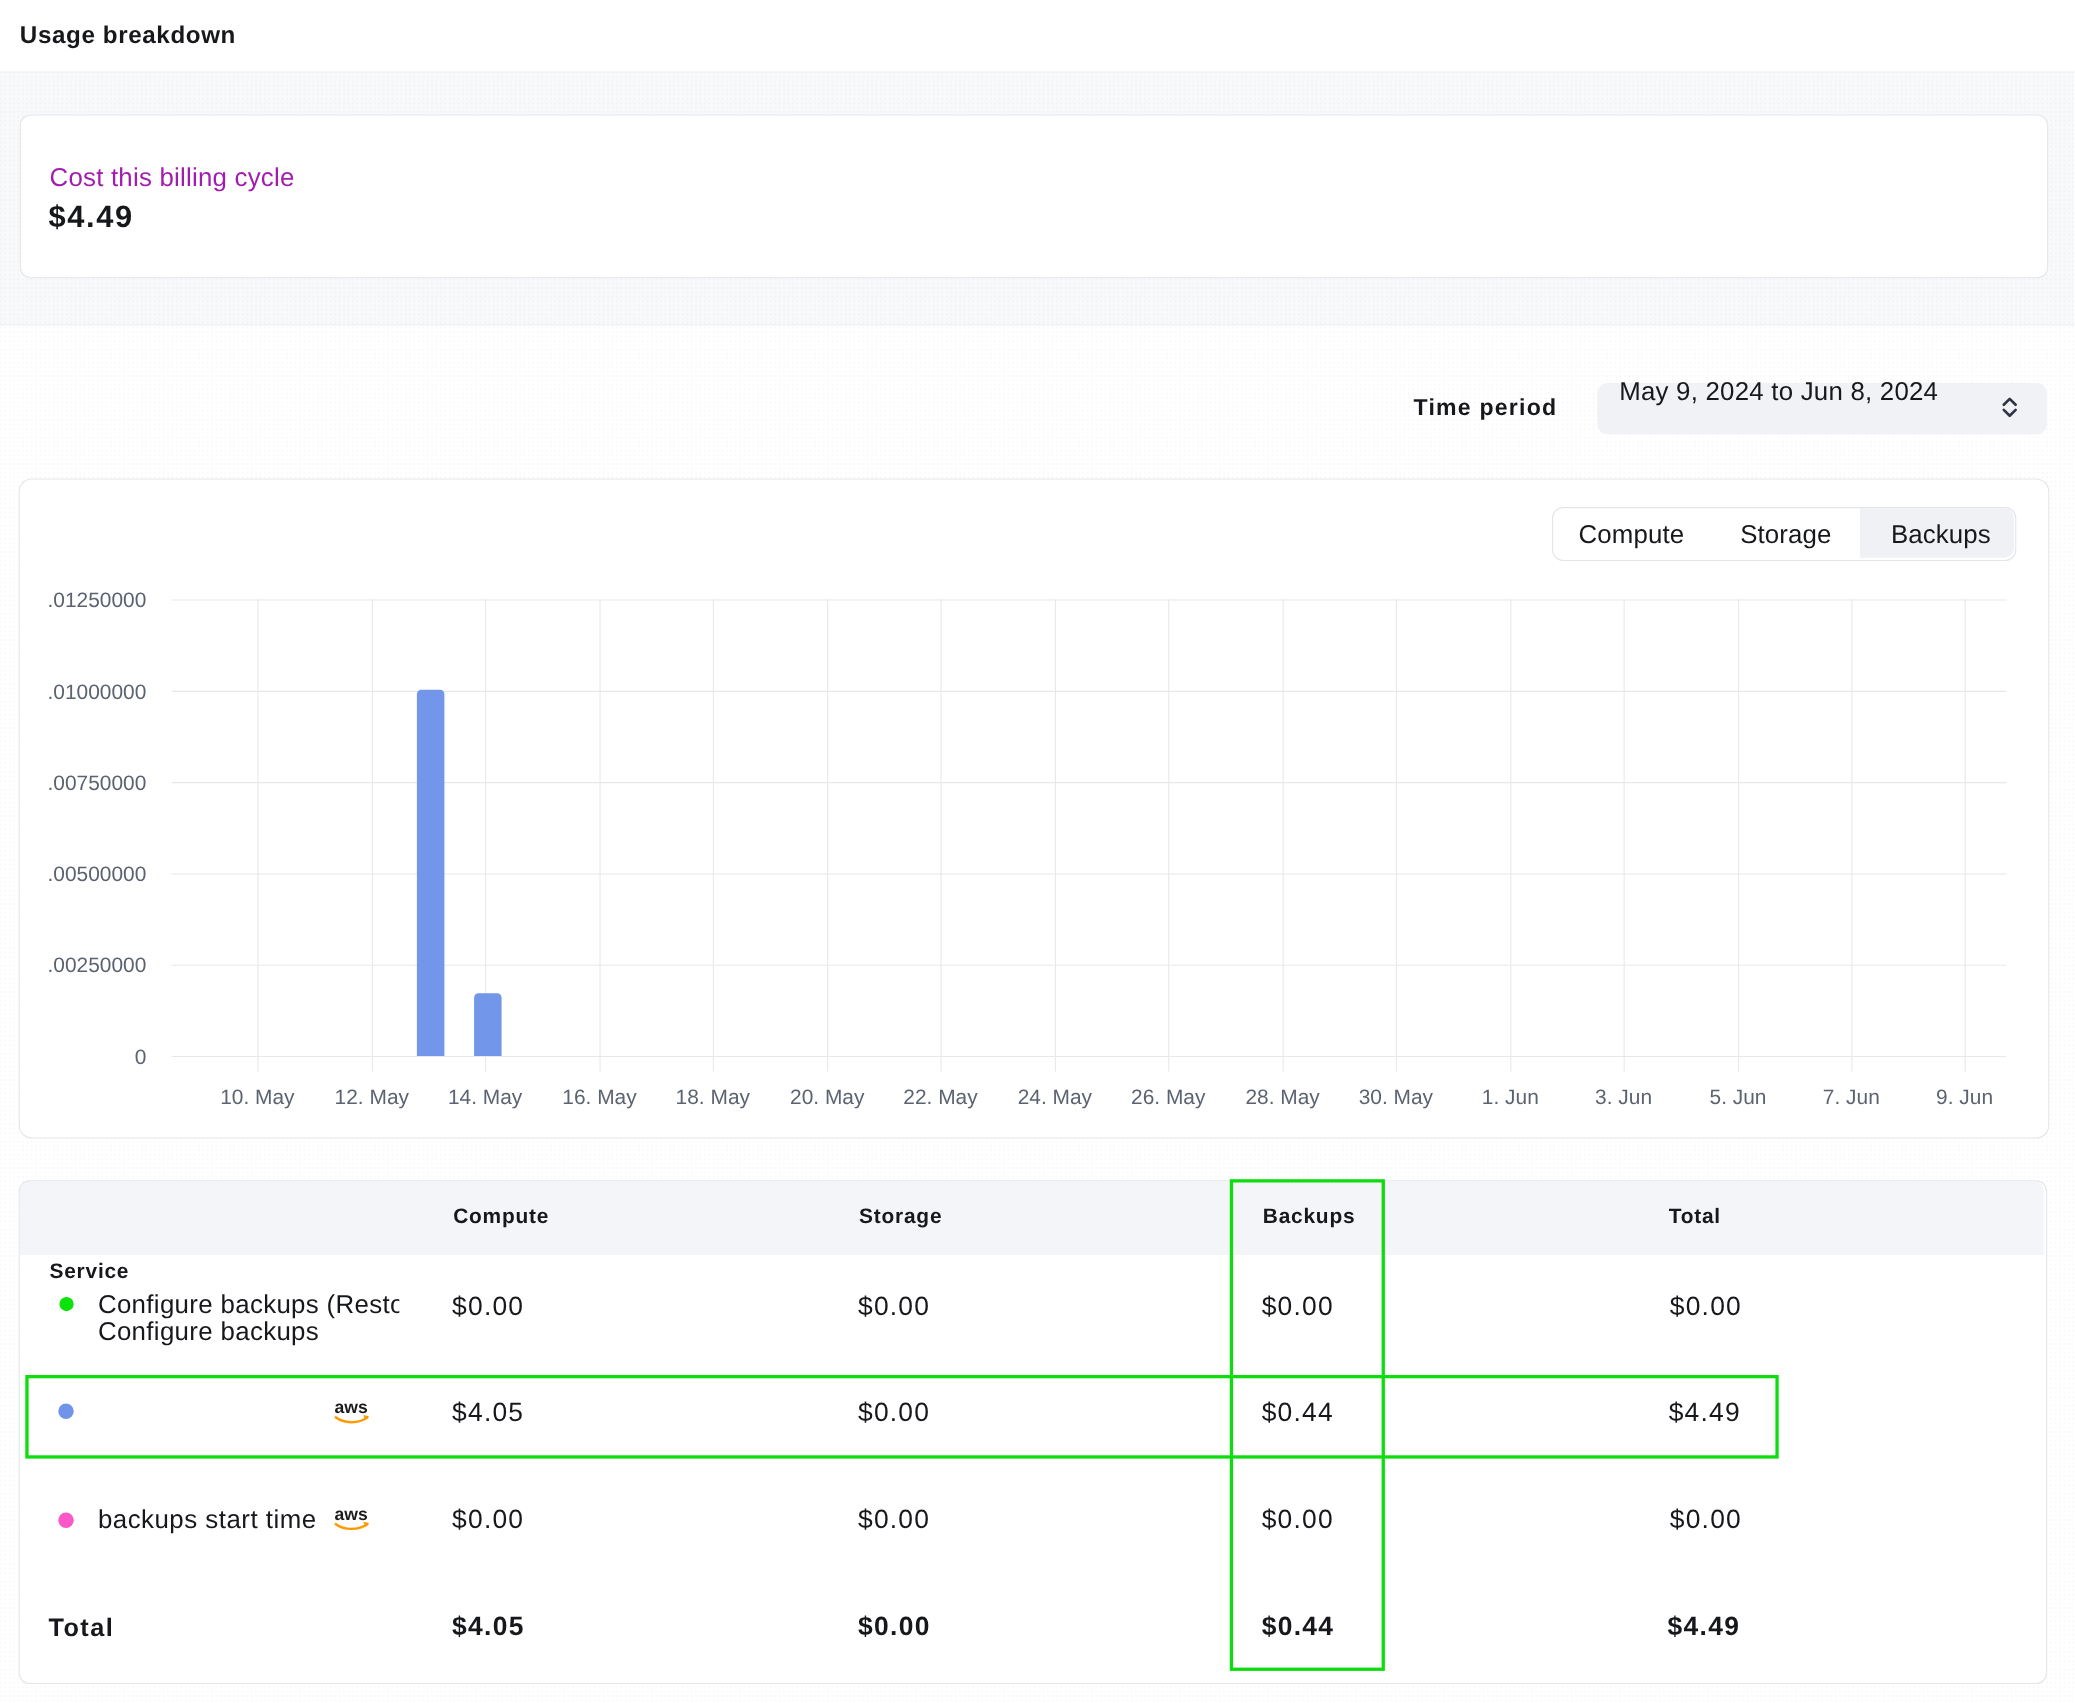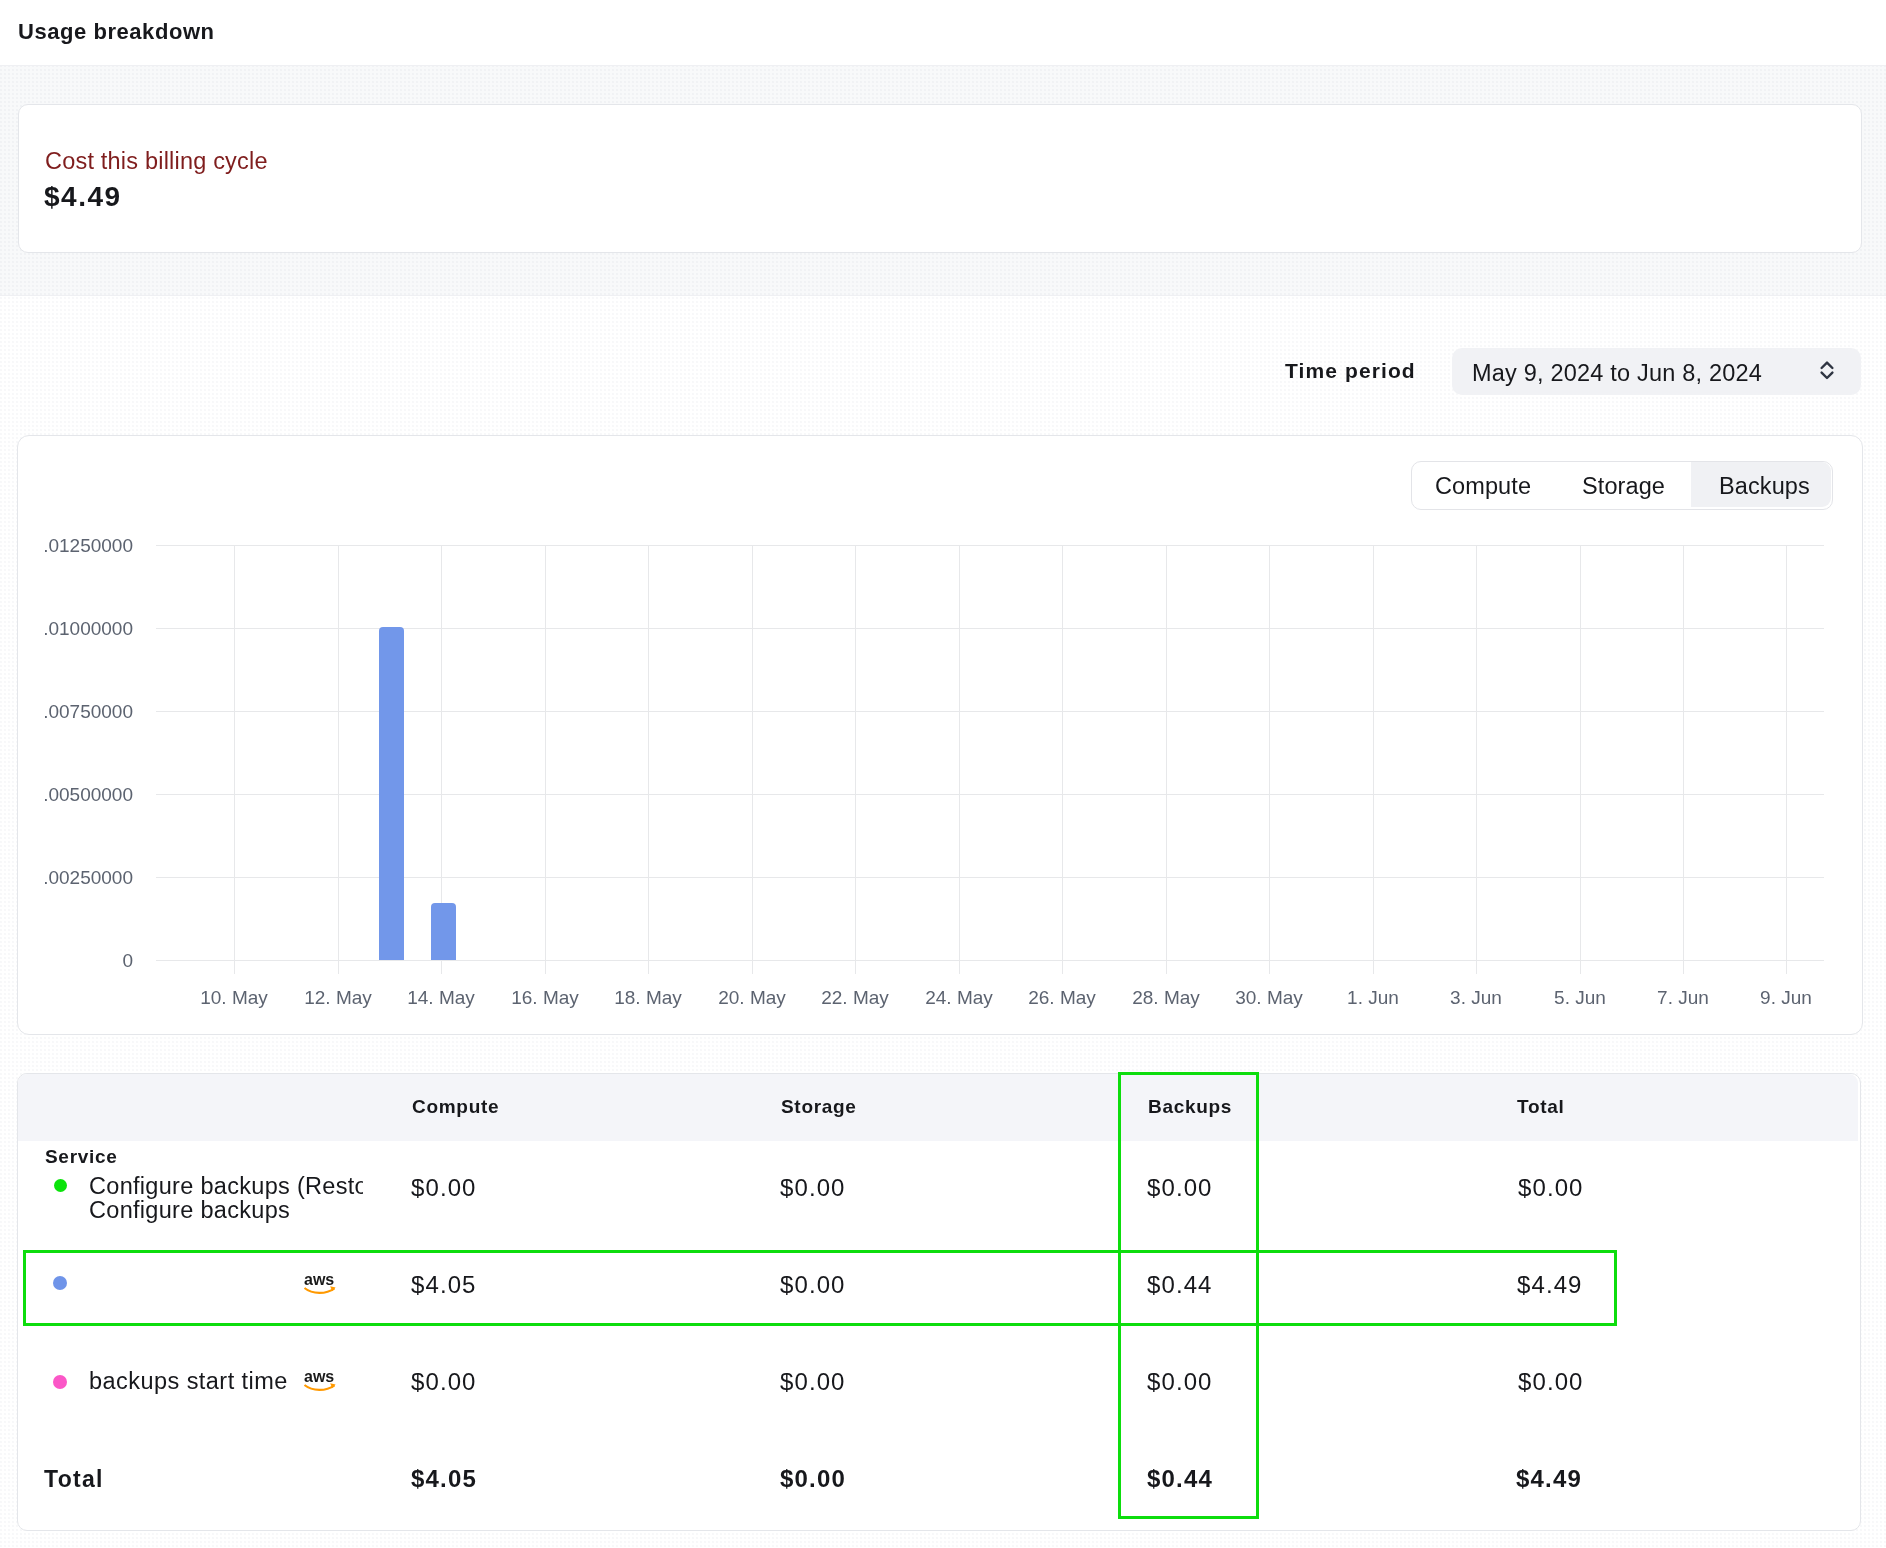--- a/index.html
+++ b/index.html
@@ -12,26 +12,26 @@
 <body>
 <div class="page">
 
   <div class="abs" style="left:0;top:65px;width:1886px;height:1483px;background-image:radial-gradient(circle at 1px 1px, rgba(115,125,150,0.05) 0.95px, rgba(0,0,0,0) 1px);background-size:4px 4px;"></div>
 
   <div class="abs lbl" style="left:18px;top:9px;font-size:22px;font-weight:bold;letter-spacing:.55px;margin-top:12px;">Usage breakdown</div>
 
   <div class="abs" style="left:0;top:65px;width:1886px;height:229px;background:rgba(100,115,140,0.042);border-top:1px solid #eff0f3;border-bottom:1px solid #eff0f3;"></div>
 
   <div class="abs" style="left:18px;top:104px;width:1842px;height:147px;background:#fff;border:1px solid #e4e6ea;border-radius:10px;"></div>
-  <div class="abs lbl" style="left:45px;top:150px;font-size:23.5px;letter-spacing:.2px;color:#7f1d1d;">Cost this billing cycle</div>
+  <div class="abs lbl" style="left:45px;top:150px;font-size:23.5px;letter-spacing:.2px;color:#a21caf;">Cost this billing cycle</div>
   <div class="abs lbl" style="left:44px;top:183px;font-size:28px;font-weight:bold;letter-spacing:1.5px;">$4.49</div>
 
   <div class="abs lbl" style="left:1285px;top:360px;font-size:21px;font-weight:bold;letter-spacing:1.1px;">Time period</div>
   <div class="abs" style="left:1452px;top:348px;width:409px;height:47px;background:#f1f2f5;border-radius:10px;"></div>
-  <div class="abs lbl" style="left:1472px;top:362px;font-size:23.5px;letter-spacing:.2px;">May 9, 2024 to Jun 8, 2024</div>
+  <div class="abs lbl" style="left:1472px;top:345px;font-size:23.5px;letter-spacing:.2px;">May 9, 2024 to Jun 8, 2024</div>
   <svg class="abs" style="left:1817px;top:360px;" width="20" height="20" viewBox="0 0 20 20">
     <path d="M4.6 8 L10 2.6 L15.4 8" fill="none" stroke="#2f3542" stroke-width="2.4" stroke-linecap="round" stroke-linejoin="round"></path>
     <path d="M4.6 12.6 L10 18 L15.4 12.6" fill="none" stroke="#2f3542" stroke-width="2.4" stroke-linecap="round" stroke-linejoin="round"></path>
   </svg>
 
   <div class="abs" style="left:17px;top:435px;width:1844px;height:598px;background:#fff;border:1px solid #e4e6ea;border-radius:12px;"></div>
 
   <svg class="abs" style="left:17px;top:435px;" width="1842" height="598" viewBox="0 0 1842 598" font-family="Liberation Sans, sans-serif">
 
     <g stroke="#e7e8ea" stroke-width="1">

